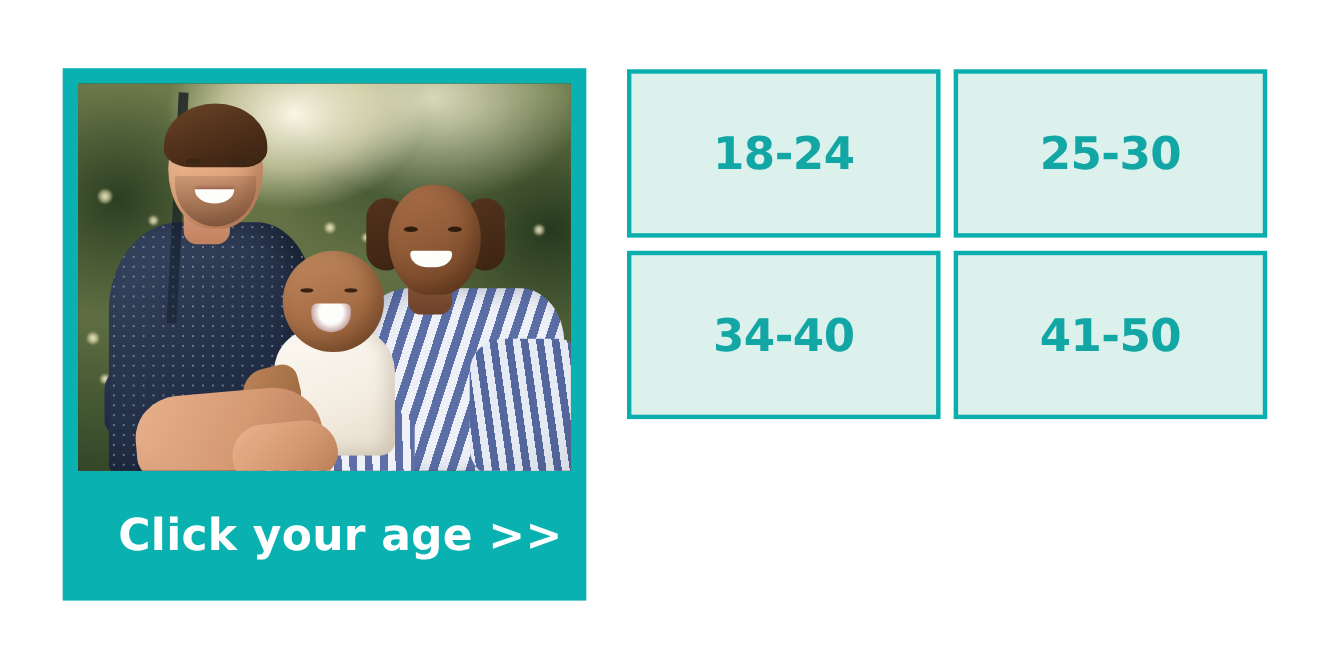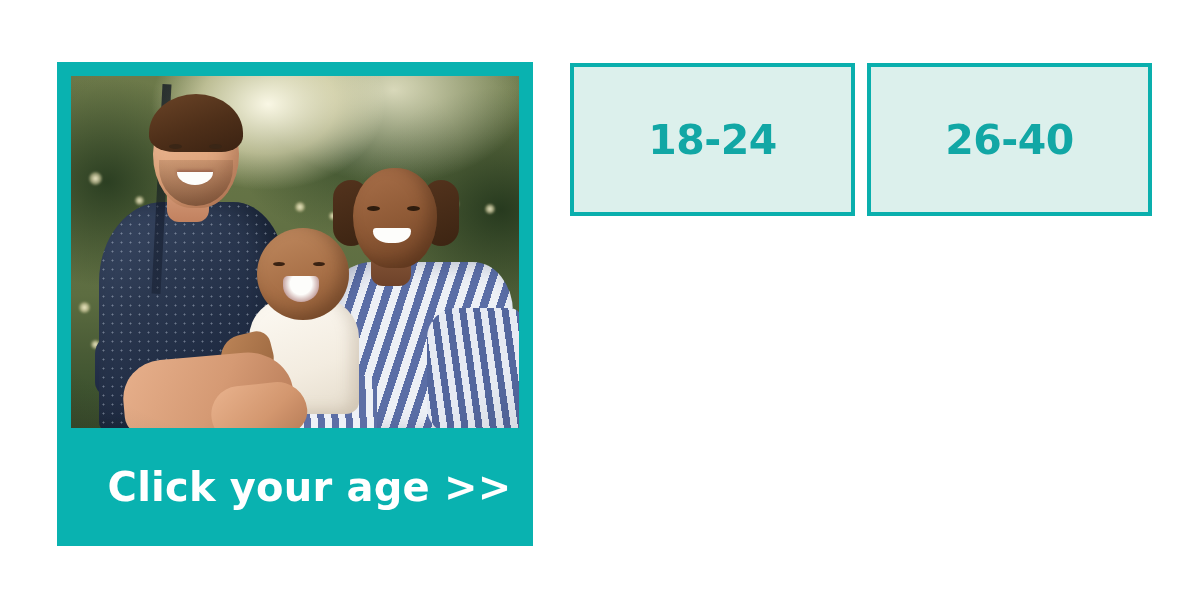--- a/index.html
+++ b/index.html
@@ -463,17 +463,23 @@
     <div class="cta-banner">
       <span class="cta-text">Click your age &gt;&gt;</span>
     </div>
   </div>
 
   <div class="age-grid">
     <div class="age-button">
       <span class="age-label">18-24</span>
     </div>
     <div class="age-button">
-      <span class="age-label">26-40</span>
+      <span class="age-label">25-30</span>
+    </div>
+    <div class="age-button">
+      <span class="age-label">34-40</span>
+    </div>
+    <div class="age-button">
+      <span class="age-label">41-50</span>
     </div>
   </div>
 
 </div>
 
 </body></html>

